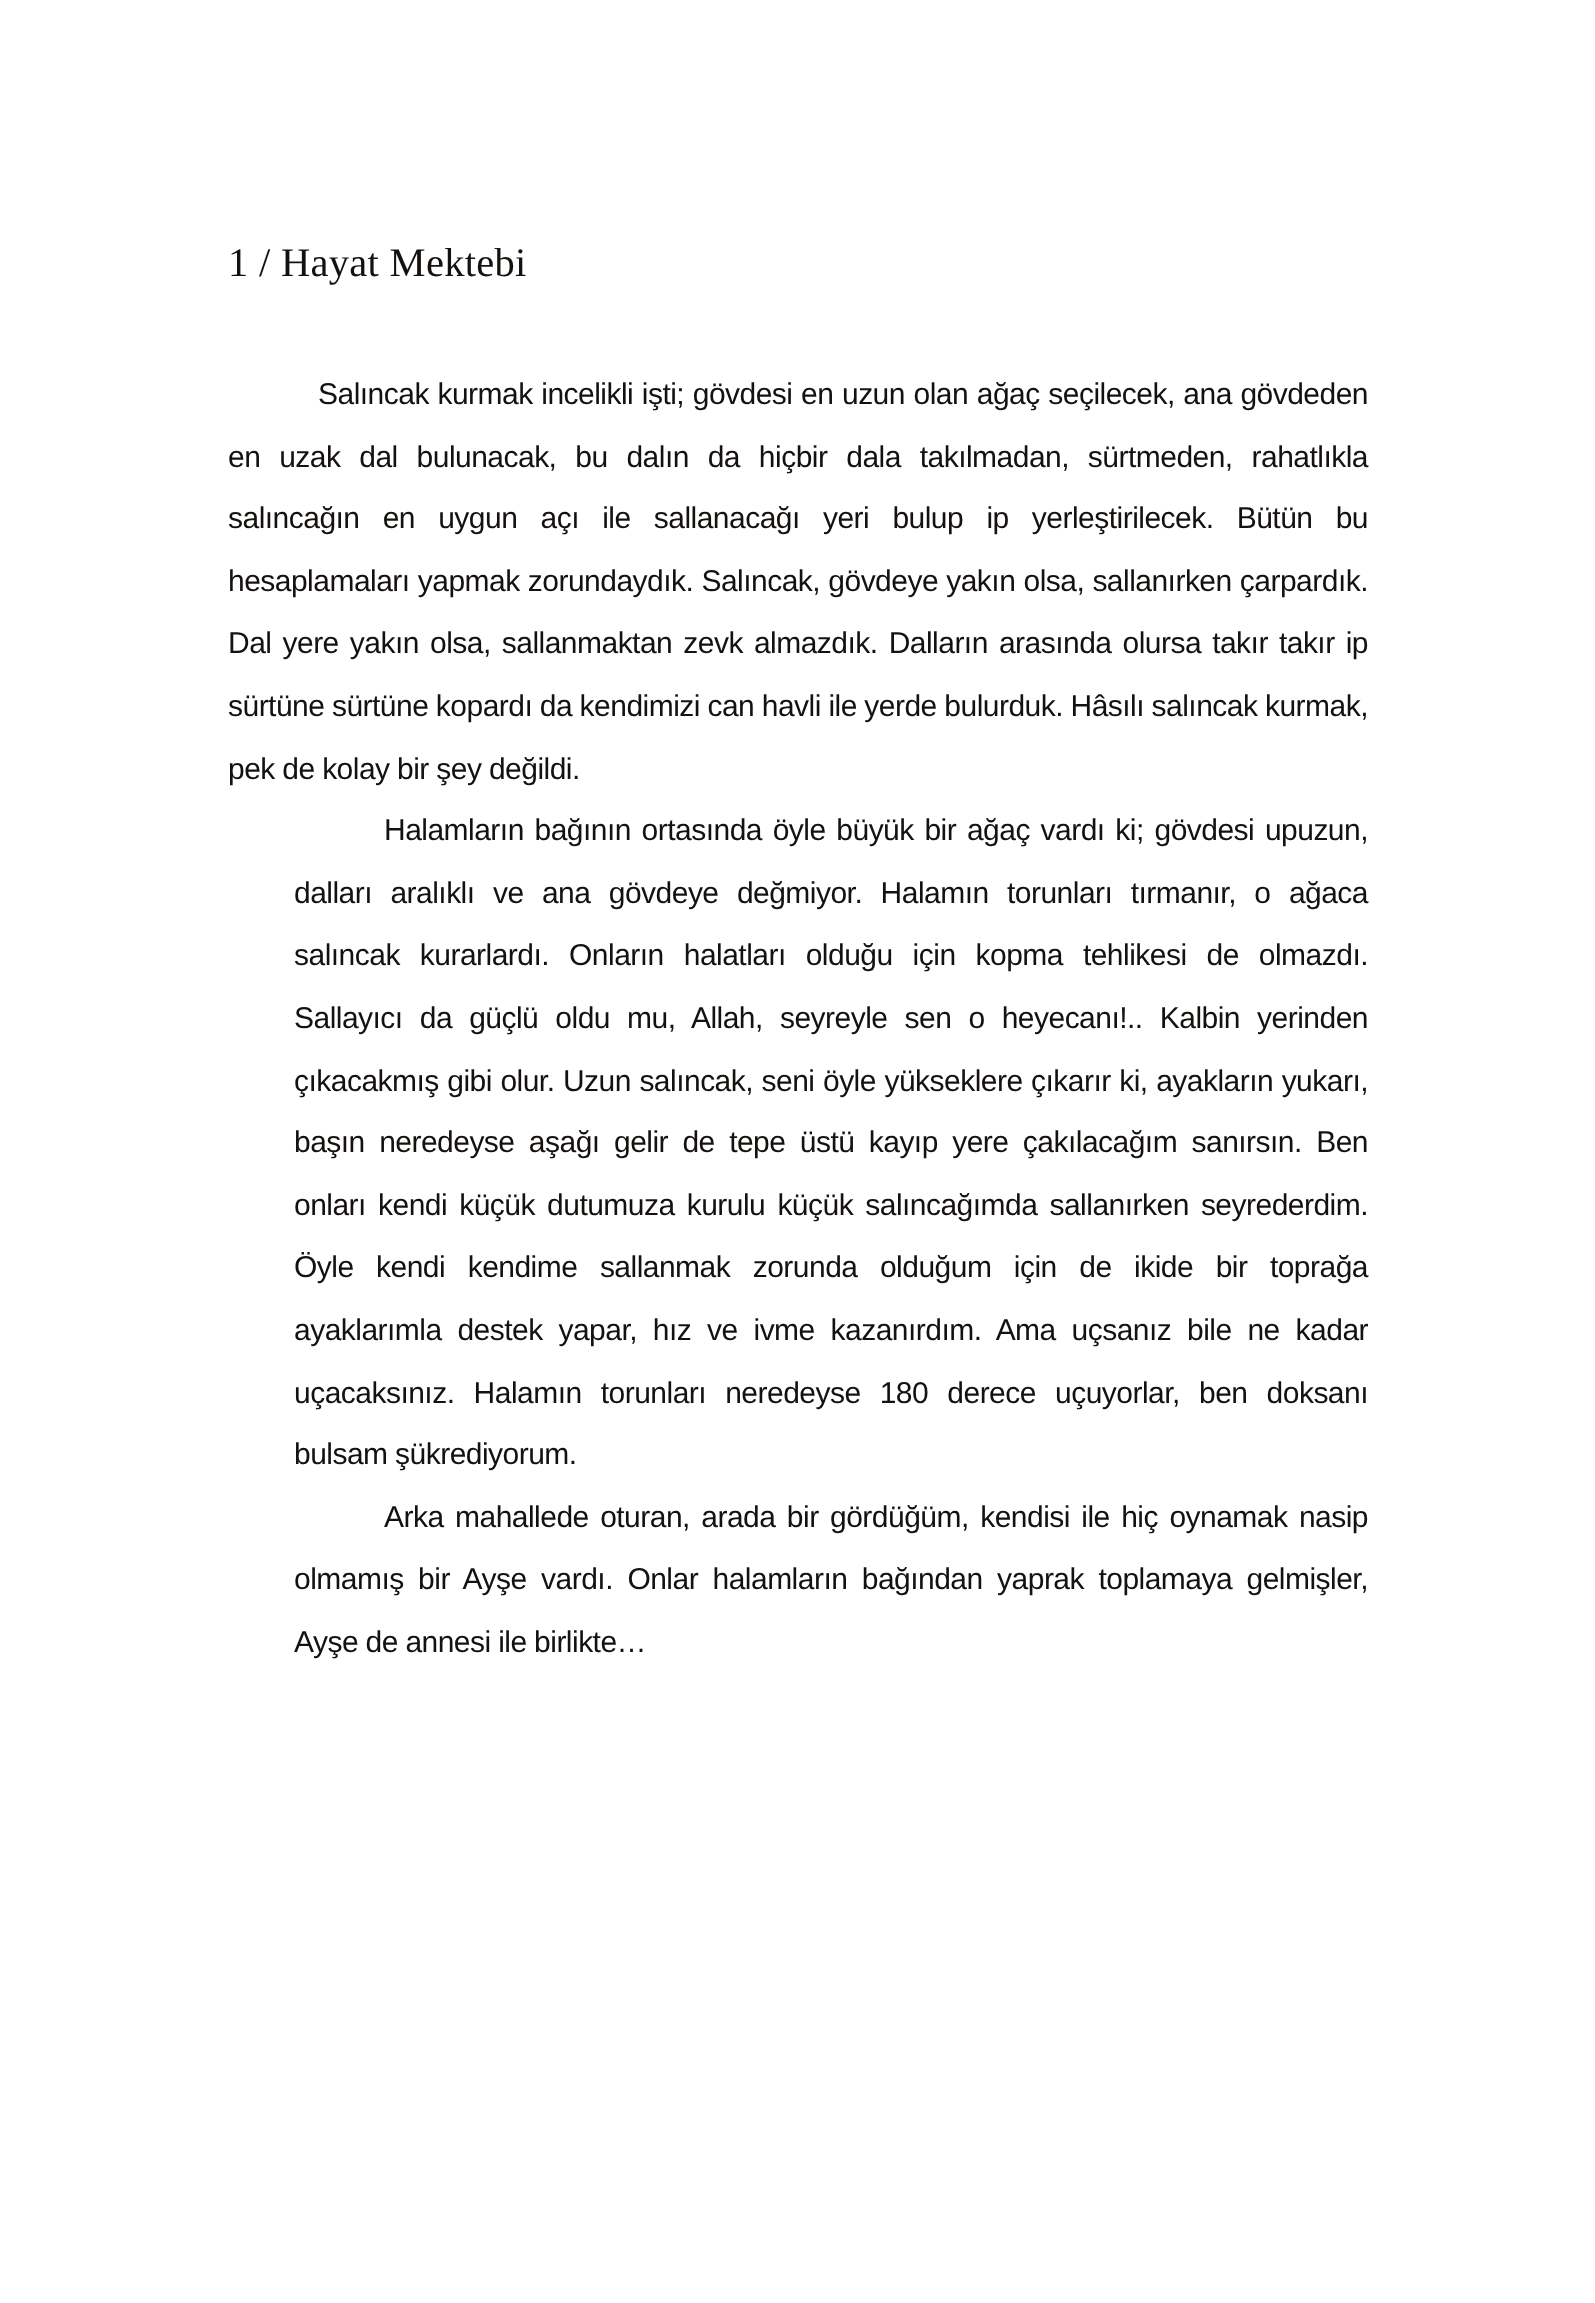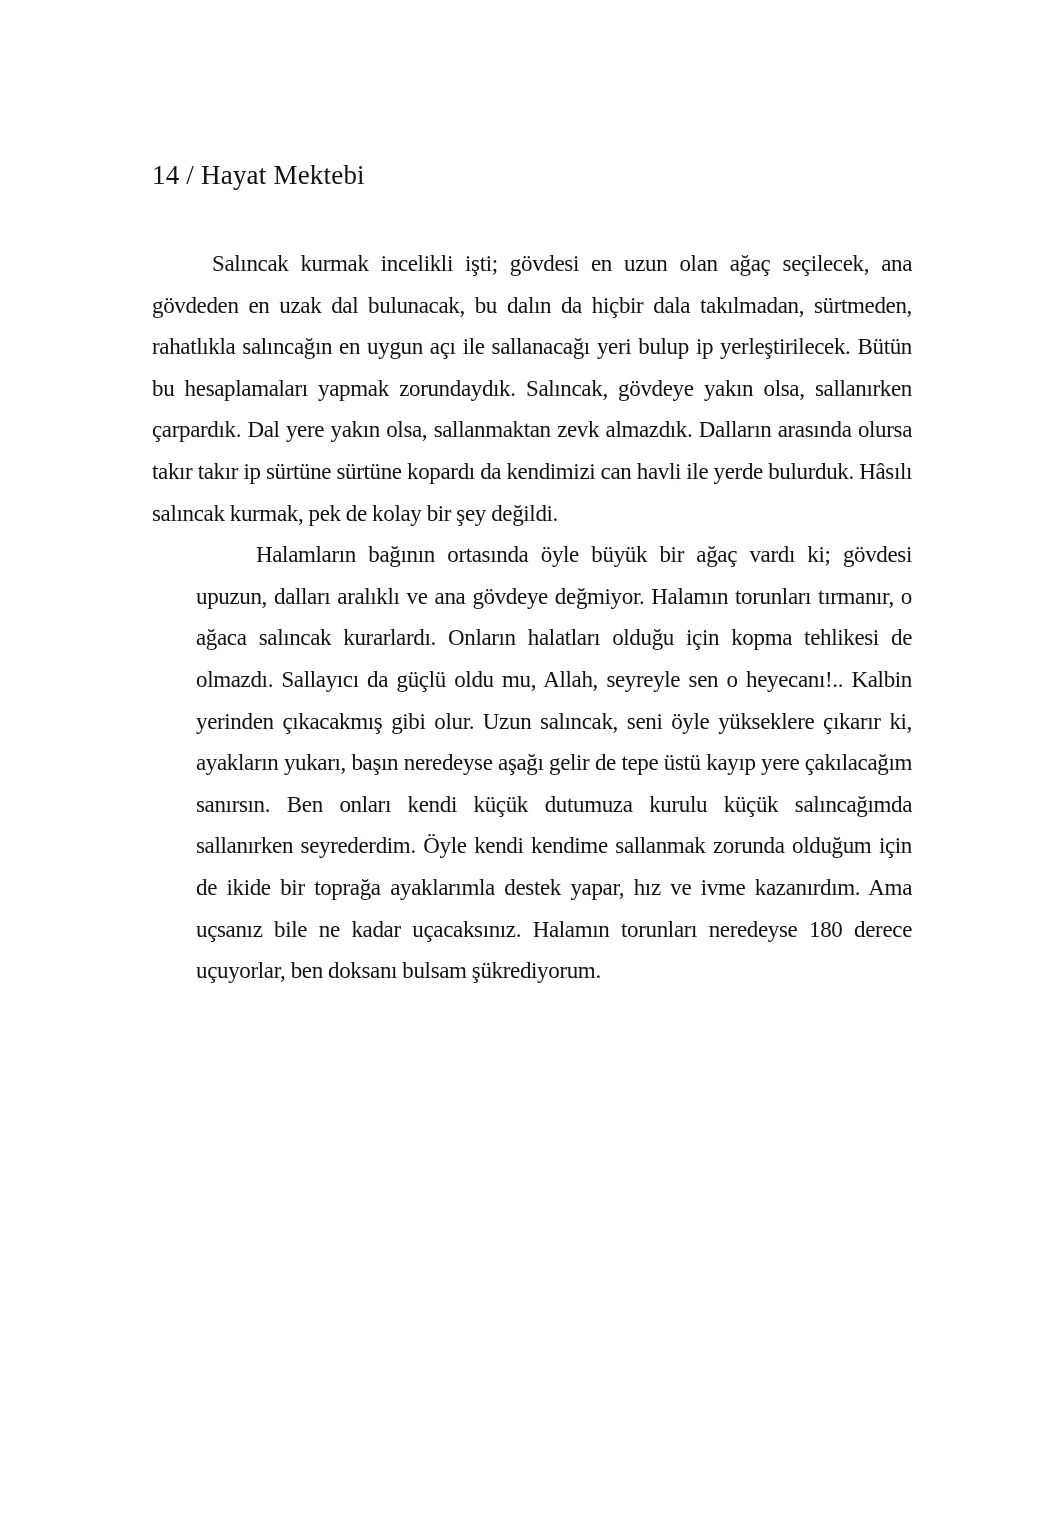--- a/index.html
+++ b/index.html
@@ -37,22 +37,22 @@
   
   .text-block {
     position: absolute;
     left: 152px;
     top: 243px;
     width: 760px;
   }
 
   .para {
     margin: 0;
-    font-family: Liberation Serif, serif;
-    font-size: 23px;
+    font-family: Liberation Sans, sans-serif;
+    font-size: 20px;
     line-height: 41.6px;
     text-align: justify;
     text-justify: inter-word;
     text-indent: 60px;
     color: #14110f;
     hyphens: manual;
     -webkit-hyphens: manual;
     word-spacing: -0.2px;
     letter-spacing: -0.35px;
   }
@@ -65,20 +65,21 @@
   
   .para:last-child {
     text-align: justify;
   }
 </style>
 </head>
 <body>
 
 <div class="page">
 
-  <div class="running-head">14 / Hayat Mektebi</div>
+  <div class="running-head">1 / Hayat Mektebi</div>
 
   <div class="text-block">
     <p class="para">Salıncak kurmak incelikli işti; gövdesi en uzun olan ağaç seçilecek, ana gövdeden en uzak dal bulunacak, bu dalın da hiçbir dala takılmadan, sürtmeden, rahatlıkla salıncağın en uygun açı ile sallanacağı yeri bulup ip yerleştirilecek. Bütün bu hesaplamaları yapmak zorundaydık. Salıncak, gövdeye yakın olsa, sallanırken çarpardık. Dal yere yakın olsa, sallanmaktan zevk almazdık. Dalların arasında olursa takır takır ip sürtüne sürtüne kopardı da kendimizi can havli ile yerde bulurduk. Hâsılı salıncak kurmak, pek de kolay bir şey değildi.</p>
     <p class="para">Halamların bağının ortasında öyle büyük bir ağaç vardı ki; gövdesi upuzun, dalları aralıklı ve ana gövdeye değmiyor. Halamın torunları tırmanır, o ağaca salıncak kurarlardı. Onların halatları olduğu için kopma tehlikesi de olmazdı. Sallayıcı da güçlü oldu mu, Allah, seyreyle sen o heyecanı!.. Kalbin yerinden çıkacakmış gibi olur. Uzun salıncak, seni öyle yükseklere çıkarır ki, ayakların yukarı, başın neredeyse aşağı gelir de tepe üstü kayıp yere çakılacağım sanırsın. Ben onları kendi küçük dutumuza kurulu küçük salıncağımda sallanırken seyrederdim. Öyle kendi kendime sallanmak zorunda olduğum için de ikide bir toprağa ayaklarımla destek yapar, hız ve ivme kazanırdım. Ama uçsanız bile ne kadar uçacaksınız. Halamın torunları neredeyse 180 derece uçuyorlar, ben doksanı bulsam şükrediyorum.</p>
+    <p class="para">Arka mahallede oturan, arada bir gördüğüm, kendisi ile hiç oynamak nasip olmamış bir Ayşe vardı. Onlar halamların bağından yaprak toplamaya gelmişler, Ayşe de annesi ile birlikte…</p>
   </div>
 
 </div>
 
 </body></html>

